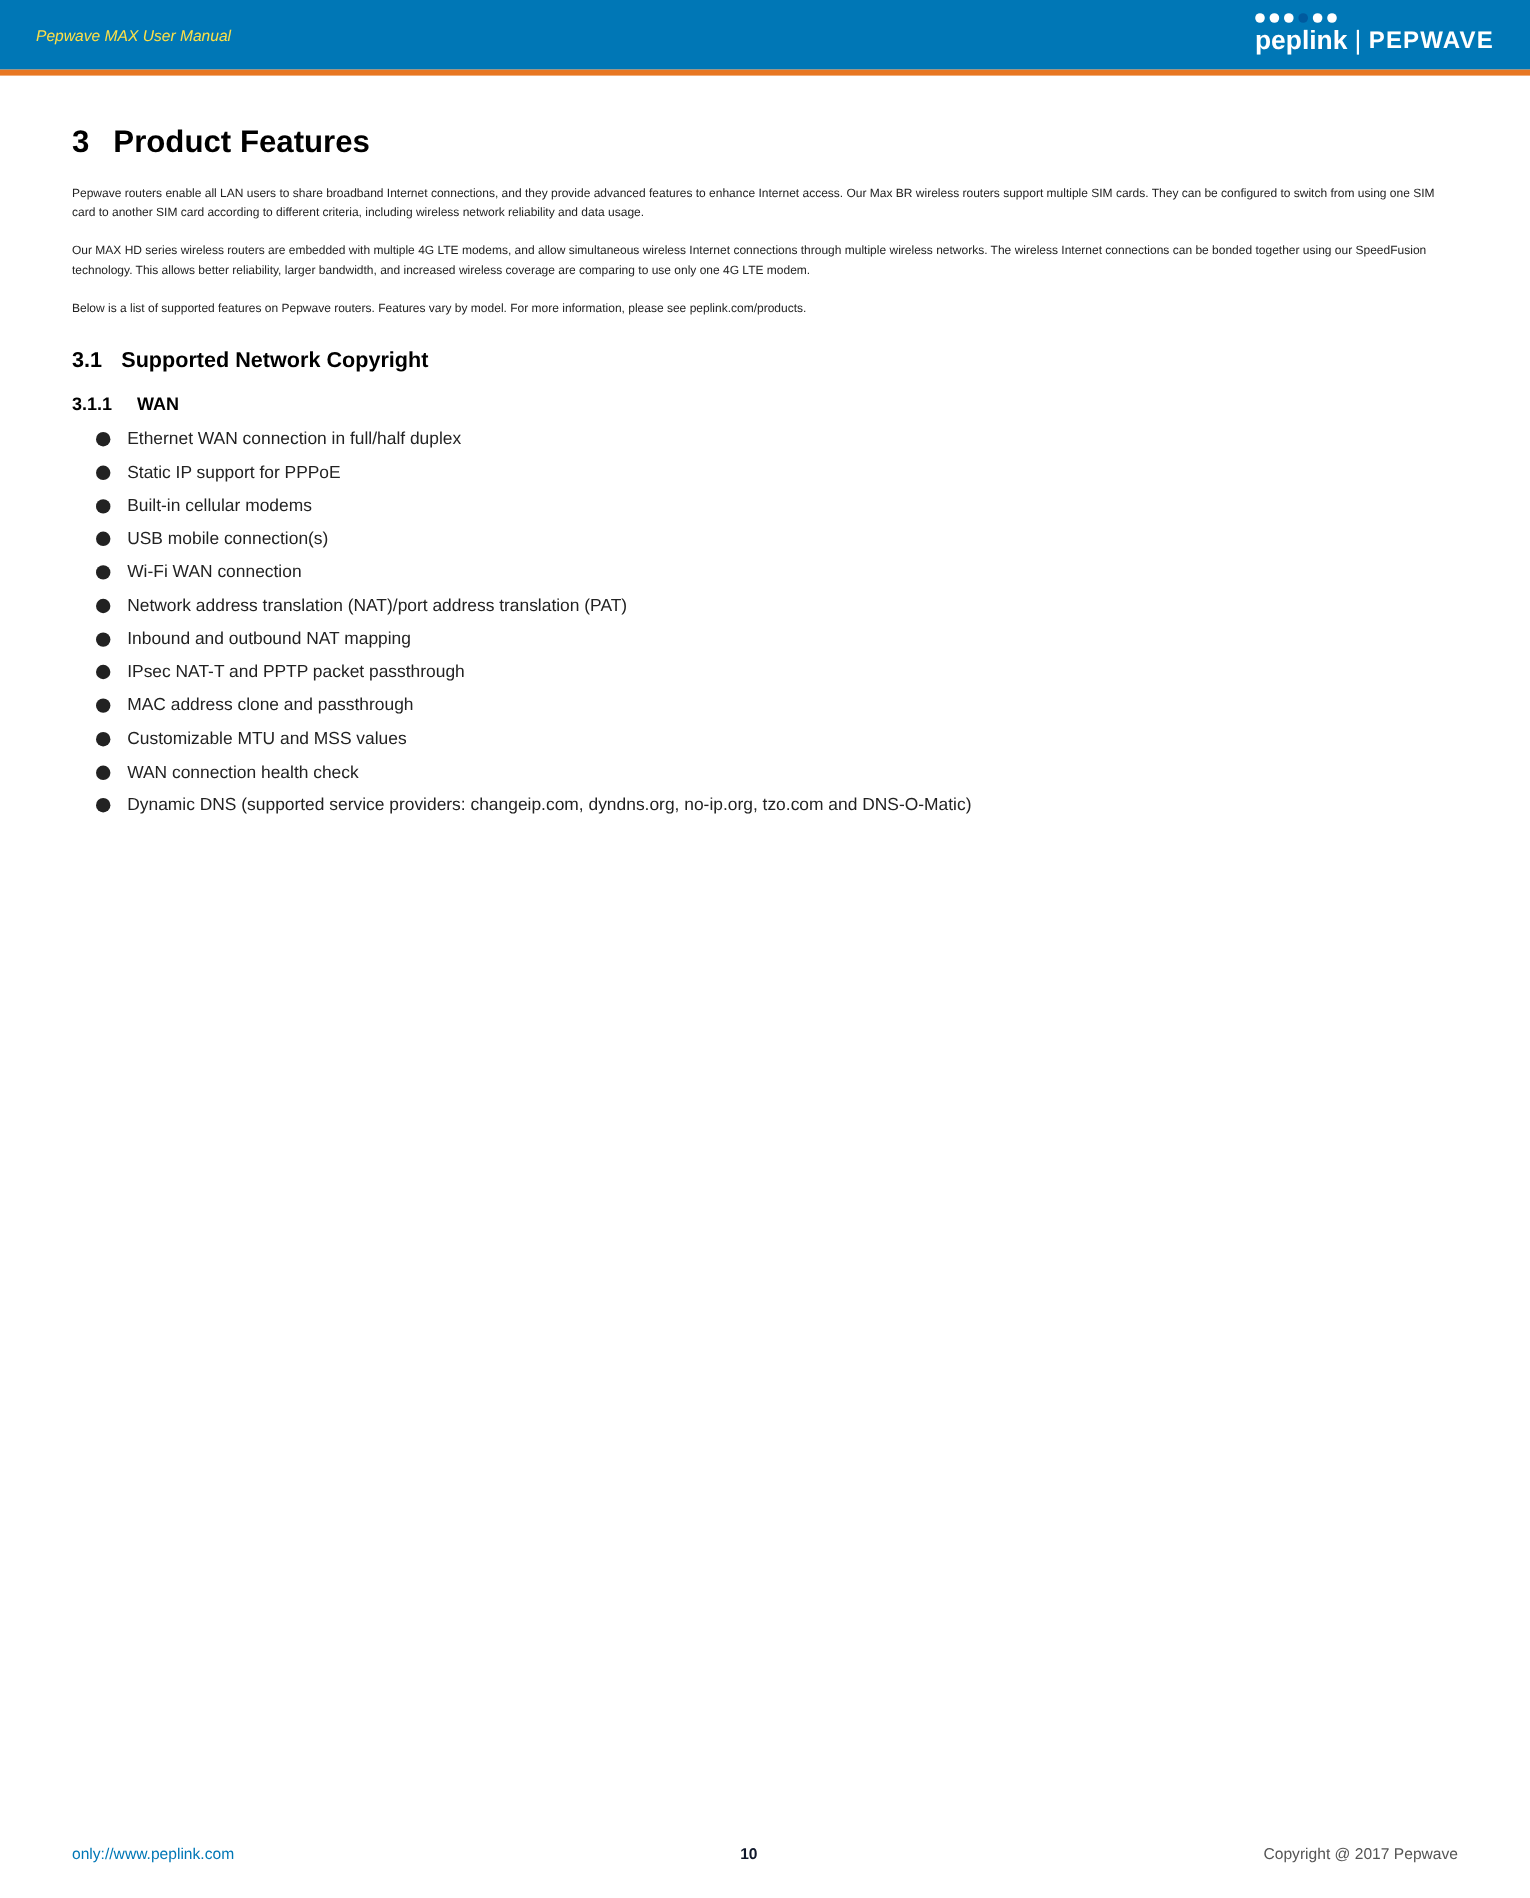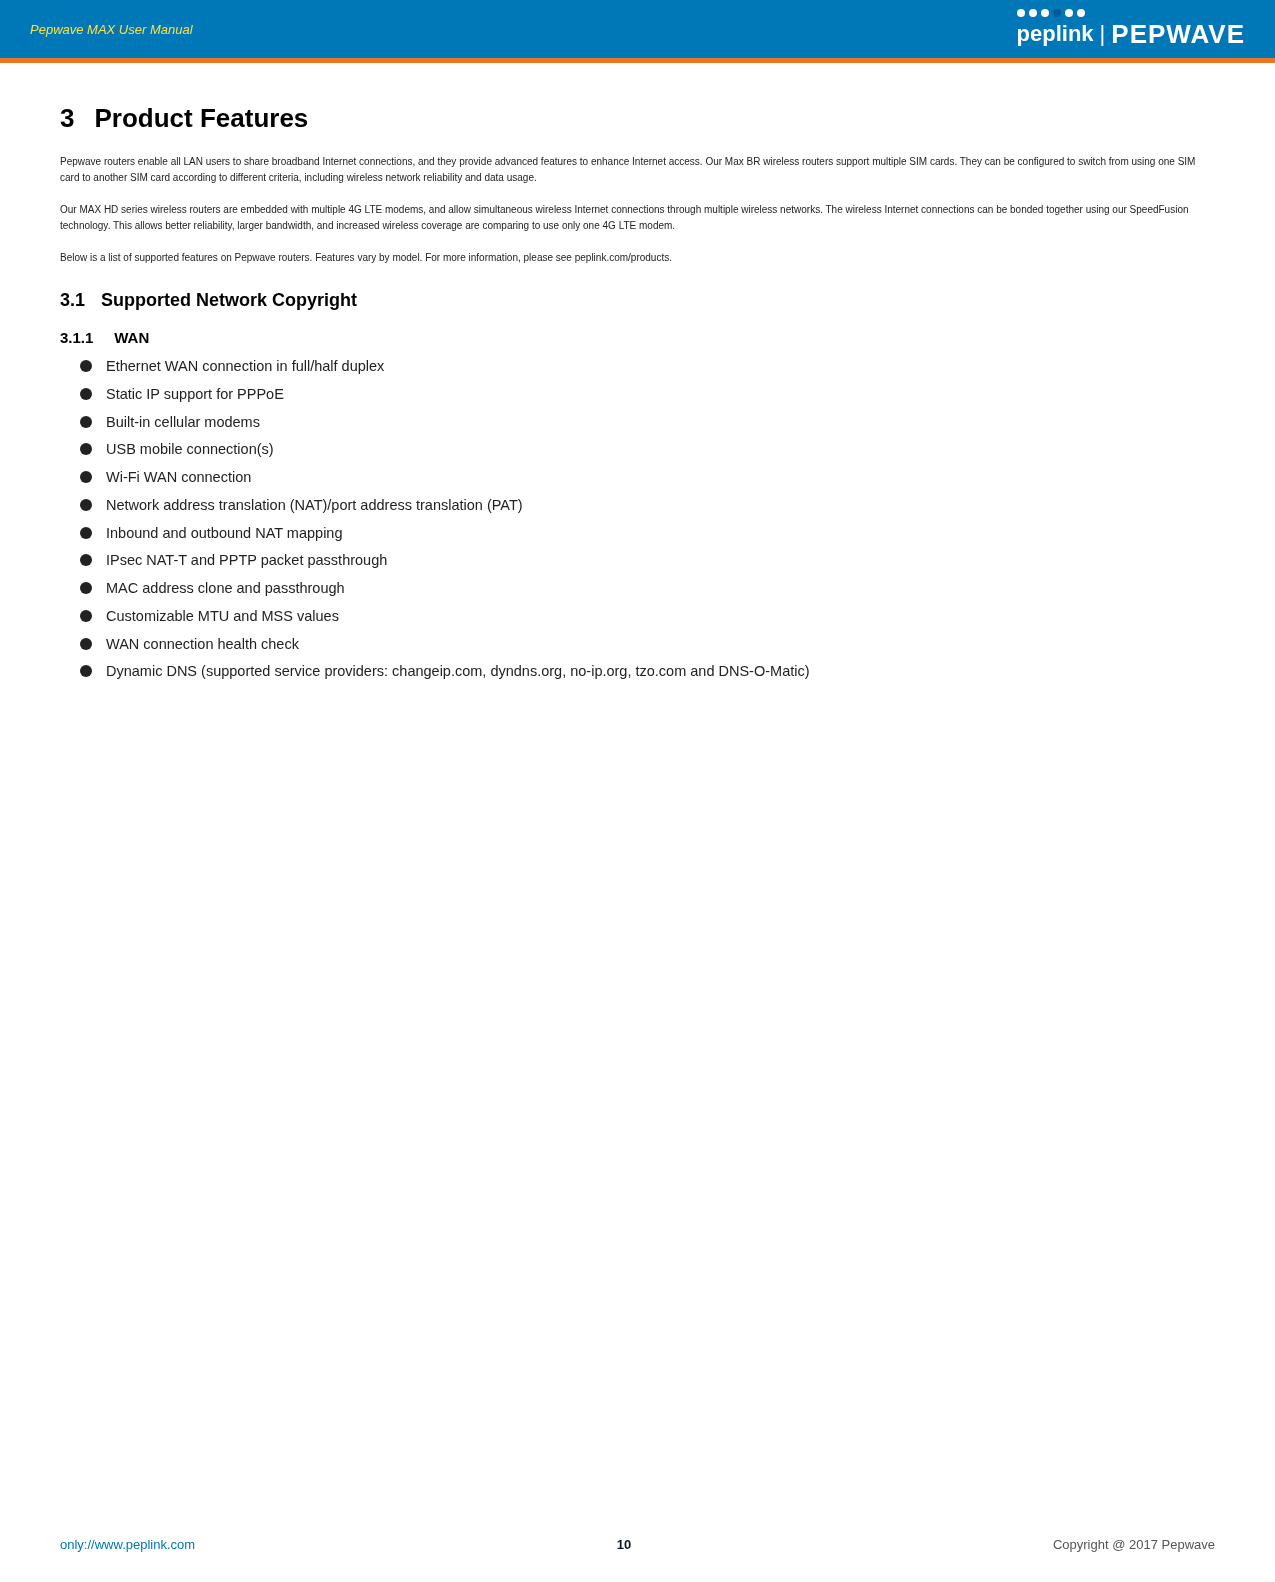--- a/index.html
+++ b/index.html
@@ -199,21 +199,21 @@
     }
 
     .pipe-sep {
       color: #fff;
       font-size: 22px;
       margin: 0 6px;
       font-weight: 300;
     }
 
     .pepwave-text {
-      font-size: 26px;
+      font-size: 20px;
       font-weight: bold;
       color: #fff;
       font-family: Arial, Helvetica, sans-serif;
       letter-spacing: 1px;
     }
 
     .dots-row {
       display: flex;
       gap: 4px;
       justify-content: center;

